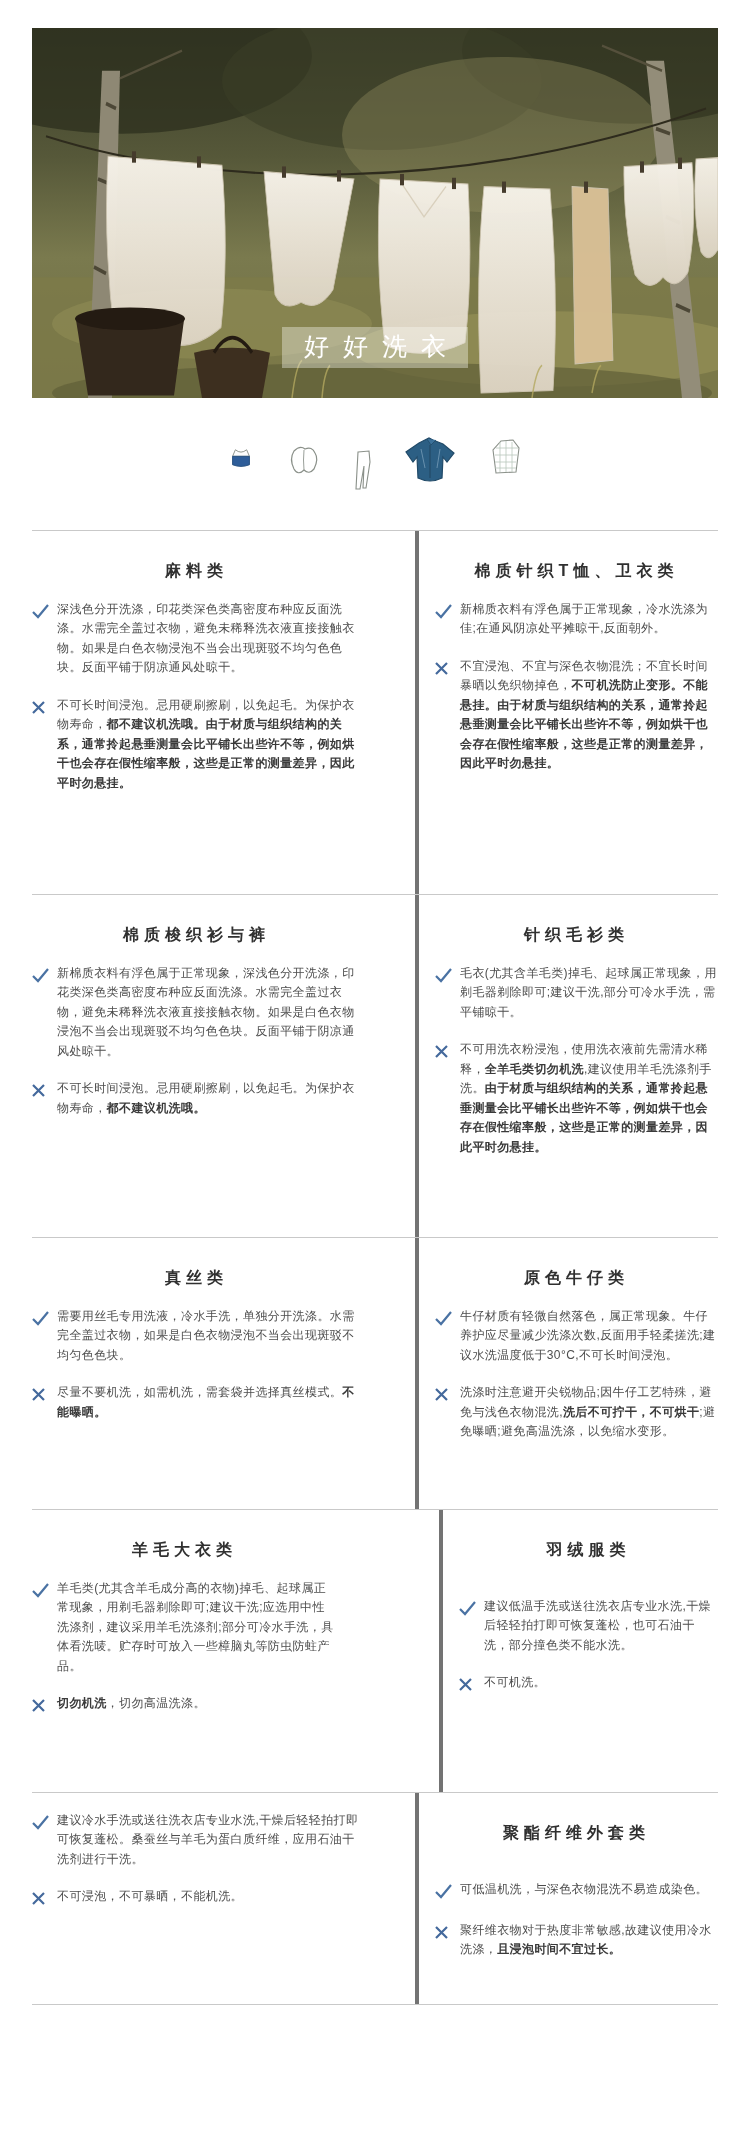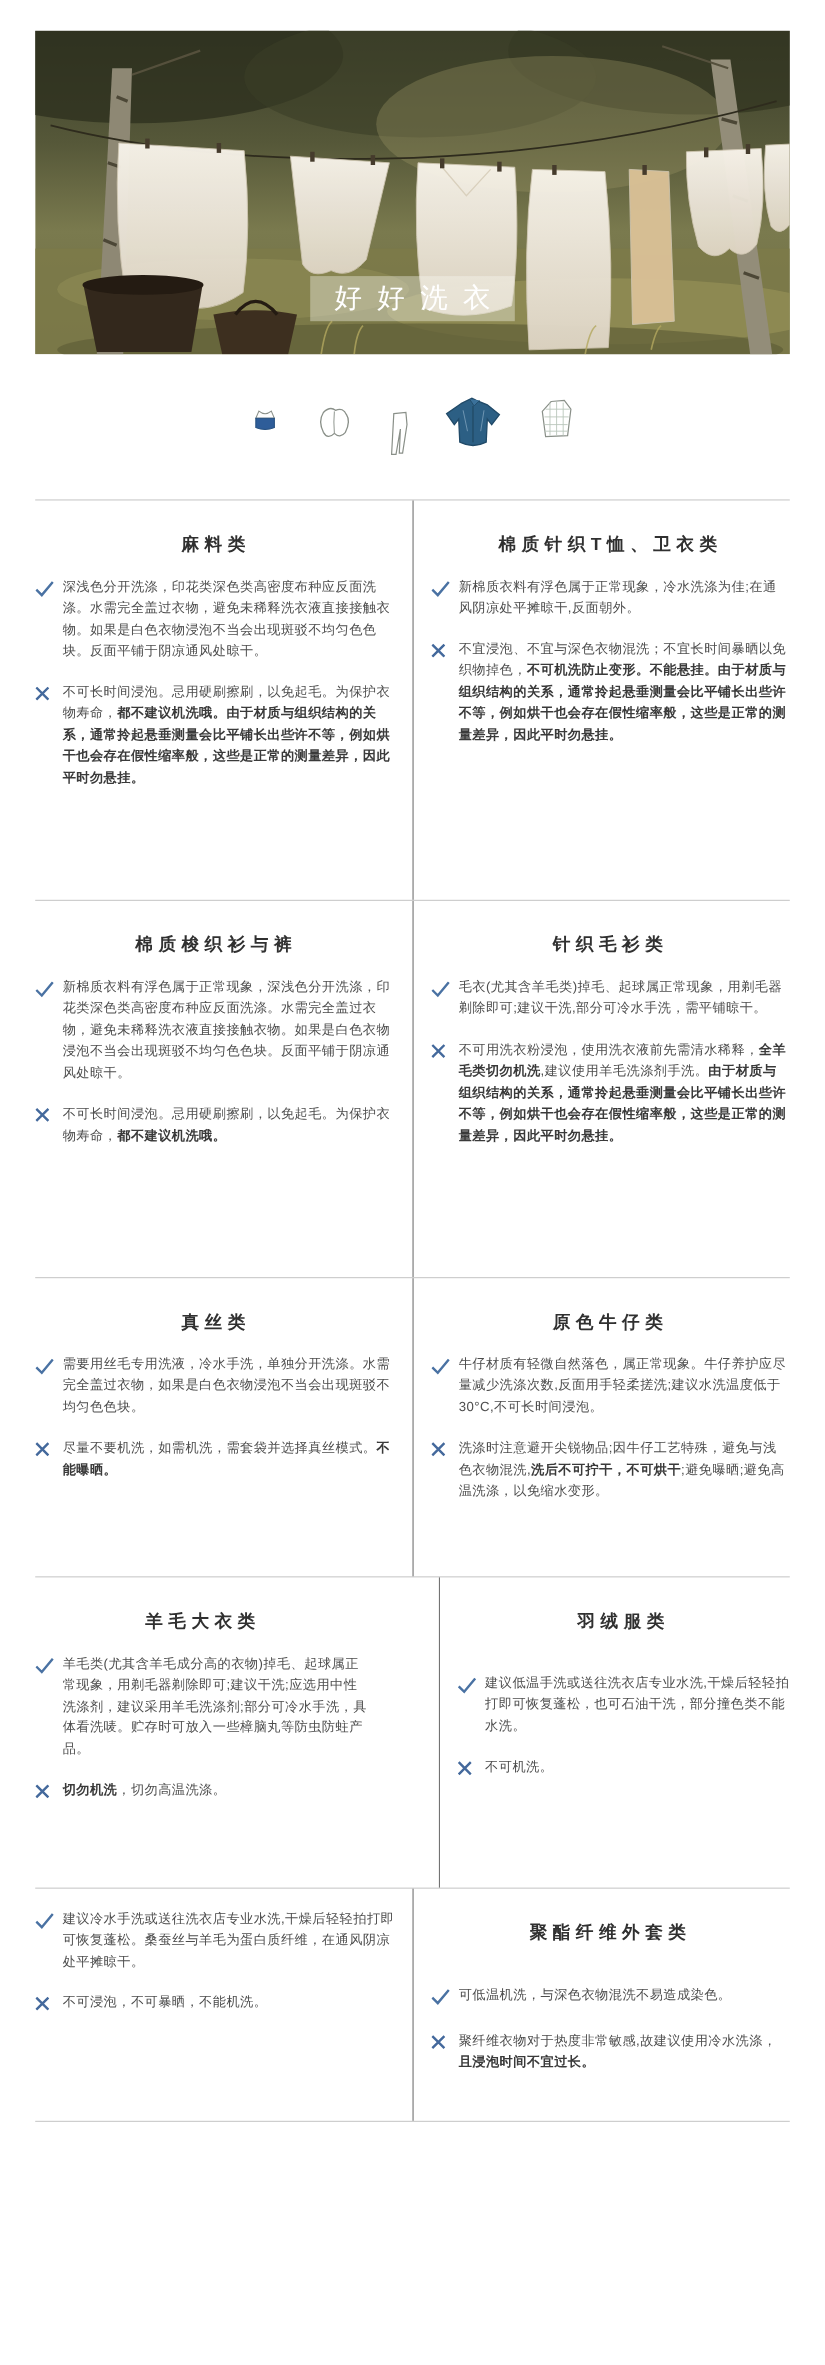--- a/index.html
+++ b/index.html
@@ -1,39 +1,39 @@
 <!DOCTYPE html>
 <html><head>
 <meta charset="utf-8">
 <style>
   html,body{margin:0;padding:0;background:#ffffff;}
   body{width:750px;font-family:"Liberation Sans","DejaVu Sans",sans-serif;color:#4d4d4d;}
   .page{padding:28px 32px 0 32px;}
 
   
-  .hero{position:relative;height:294px;}
+  .hero{position:relative;height:370px;}
   .hero svg{display:block;width:100%;height:100%;}
   .hero-title{position:absolute;left:50%;transform:translateX(-50%);bottom:30px;
     background:rgba(250,250,243,0.38);color:#ffffff;font-size:25px;letter-spacing:14px;
     padding:3px 8px 5px 22px;white-space:nowrap;}
 
   
   .icon-row{display:flex;justify-content:center;align-items:center;gap:30px;padding:38px 0 44px 0;}
   .icon-row .shift-down{transform:translateY(9px);}
   .icon-row .shift-up{transform:translateY(-5px);}
 
   
   .grid-row{display:grid;grid-template-columns:1fr 1fr;border-top:1px solid #c9c9c9;}
   .grid-row.r1{min-height:363px;}
   .grid-row.r2{min-height:342px;}
   .grid-row.r3{min-height:271px;}
   .grid-row.r4{min-height:282px;gap:48px;}
   .grid-row.r5{min-height:211px;border-bottom:1px solid #c9c9c9;}
   .cell{padding:0 14px 26px 0;}
-  .cell.right{border-left:1px solid #737373;padding:0 0 26px 16px;}
+  .cell.right{border-left:4px solid #737373;padding:0 0 26px 16px;margin-left:40px;}
   .cell-title{margin:30px 0 6px 0;text-align:center;font-size:16px;font-weight:bold;
     color:#303030;letter-spacing:5px;}
   .item{display:flex;margin-top:18px;}
   .mark{flex:0 0 25px;padding-top:4px;}
   .item p{margin:0;font-size:12px;line-height:1.62;letter-spacing:0.4px;color:#4d4d4d;}
   .item p b{color:#3a3a3a;}
   .spread .item:first-of-type{margin-top:36px;}
 </style>
 </head>
 <body>
@@ -261,21 +261,21 @@
         </div>
       </div>
     </div>
 
     <div class="grid-row r5">
       <div class="cell">
         <div class="item">
           <span class="mark"><svg width="17" height="15" viewBox="0 0 17 15">
                 <path d="M1,8 L6,13 L16,1" stroke="#4a72a3" stroke-width="2.2" fill="none"></path>
               </svg></span>
-          <p>建议冷水手洗或送往洗衣店专业水洗,干燥后轻轻拍打即可恢复蓬松。桑蚕丝与羊毛为蛋白质纤维，在通风阴凉处平摊晾干。</p>
+          <p>建议冷水手洗或送往洗衣店专业水洗,干燥后轻轻拍打即可恢复蓬松。桑蚕丝与羊毛为蛋白质纤维，应用石油干洗剂进行干洗。</p>
         </div>
         <div class="item">
           <span class="mark"><svg width="13" height="13" viewBox="0 0 13 13">
                 <path d="M1,1 L12,12 M12,1 L1,12" stroke="#44699c" stroke-width="2.2"></path>
               </svg></span>
           <p>不可浸泡，不可暴晒，不能机洗。</p>
         </div>
       </div>
       <div class="cell right spread">
         <h3 class="cell-title">聚酯纤维外套类</h3>

